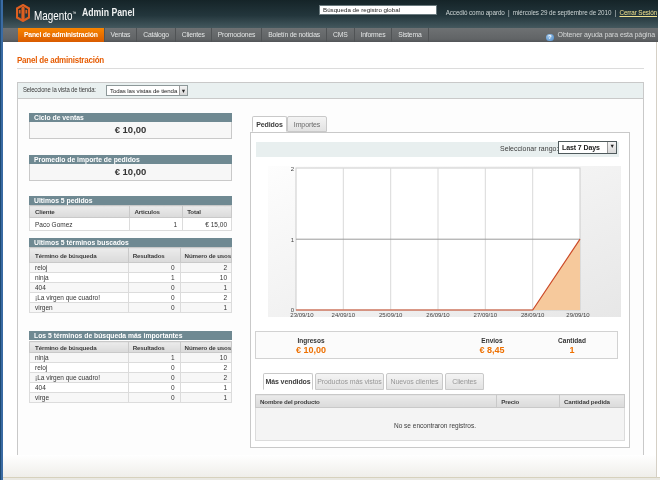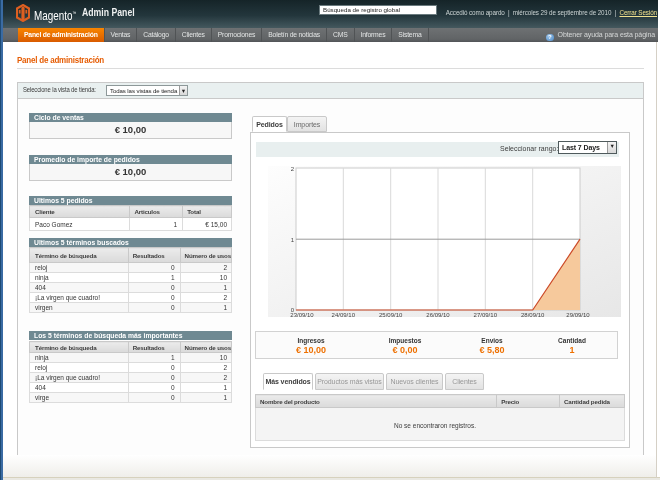--- a/index.html
+++ b/index.html
@@ -266,27 +266,23 @@
         <text x="264.7" y="151">28/09/10</text>
       <text x="310" y="151">29/09/10</text>
     </g>
   </svg>
 
   <div id="statbox" class="abs"></div>
   <div class="stat" style="left:266px;">
       <div class="l">Ingresos</div>
       <div class="v">€ 10,00</div>
     </div>
-  <div class="stat" style="left:360px;">
-      <div class="l">Impuestos</div>
-      <div class="v">€ 0,00</div>
-    </div>
   <div class="stat" style="left:447px;">
       <div class="l">Envios</div>
-      <div class="v">€ 5,80</div>
+      <div class="v">€ 8,45</div>
     </div>
   <div class="stat" style="left:527px;">
       <div class="l">Cantidad</div>
       <div class="v">1</div>
     </div>
 
   <div class="tab2 on" style="left:263px; top:373px; width:50px; height:17px;">Más vendidos</div>
   <div class="tab2" style="left:315px; top:373px; width:69px; height:17px;">Productos más vistos</div>
   <div class="tab2" style="left:386px; top:373px; width:57px; height:17px;">Nuevos clientes</div>
   <div class="tab2" style="left:445px; top:373px; width:39px; height:17px;">Clientes</div>

